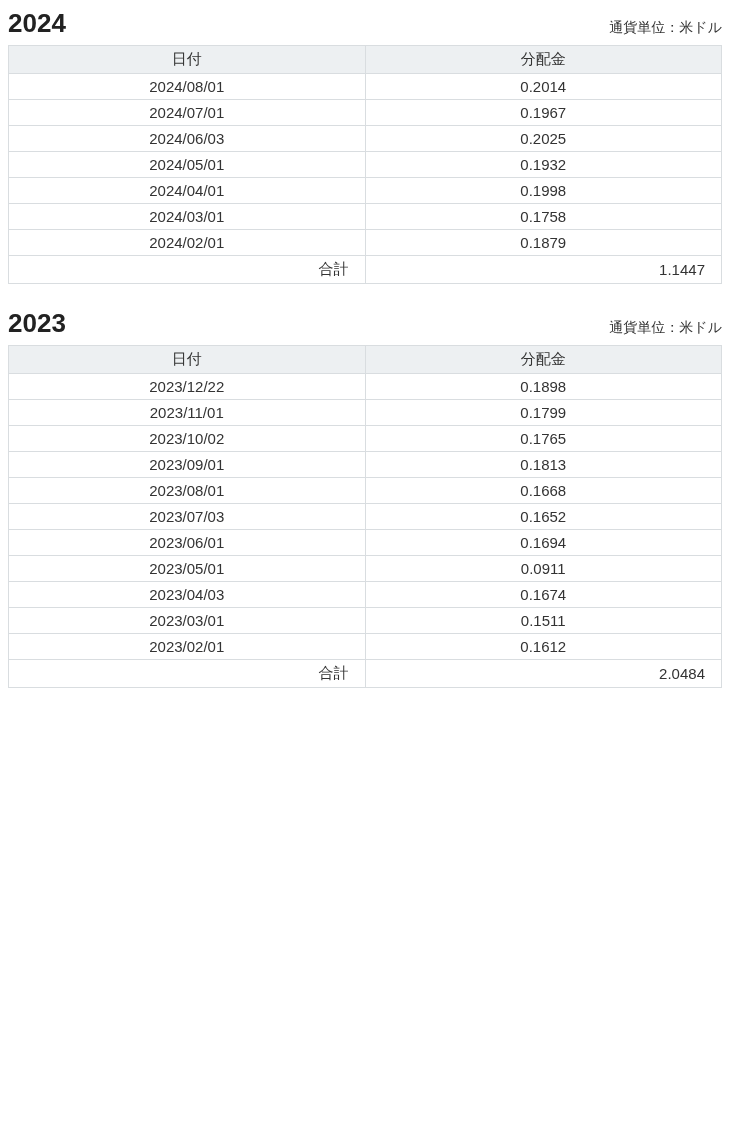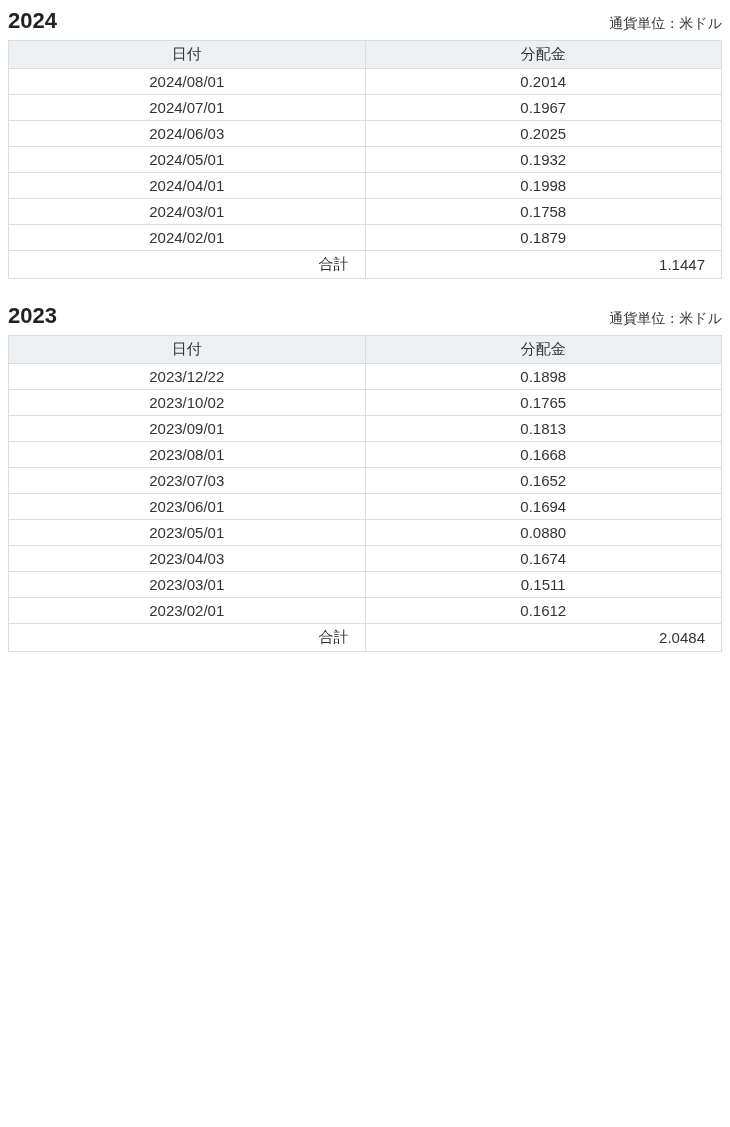--- a/index.html
+++ b/index.html
@@ -14,21 +14,21 @@
   .section {
     margin-bottom: 24px;
   }
   .section-header {
     display: flex;
     align-items: baseline;
     justify-content: space-between;
     margin-bottom: 6px;
   }
   .year-title {
-    font-size: 22px;
+    font-size: 26px;
     font-weight: bold;
     color: #222;
     margin: 0;
     text-align: right;
   }
   .currency-note {
     font-size: 14px;
     color: #333;
     text-align: center;
   }
@@ -125,20 +125,24 @@
             <th>日付</th>
             <th>分配金</th>
           </tr>
         </thead>
         <tbody>
           <tr>
             <td class="date-cell">2023/12/22</td>
             <td class="amount-cell">0.1898</td>
           </tr>
           <tr>
+            <td class="date-cell">2023/11/01</td>
+            <td class="amount-cell">0.1799</td>
+          </tr>
+          <tr>
             <td class="date-cell">2023/10/02</td>
             <td class="amount-cell">0.1765</td>
           </tr>
           <tr>
             <td class="date-cell">2023/09/01</td>
             <td class="amount-cell">0.1813</td>
           </tr>
           <tr>
             <td class="date-cell">2023/08/01</td>
             <td class="amount-cell">0.1668</td>
@@ -146,21 +150,21 @@
           <tr>
             <td class="date-cell">2023/07/03</td>
             <td class="amount-cell">0.1652</td>
           </tr>
           <tr>
             <td class="date-cell">2023/06/01</td>
             <td class="amount-cell">0.1694</td>
           </tr>
           <tr>
             <td class="date-cell">2023/05/01</td>
-            <td class="amount-cell">0.0880</td>
+            <td class="amount-cell">0.0911</td>
           </tr>
           <tr>
             <td class="date-cell">2023/04/03</td>
             <td class="amount-cell">0.1674</td>
           </tr>
           <tr>
             <td class="date-cell">2023/03/01</td>
             <td class="amount-cell">0.1511</td>
           </tr>
           <tr>

